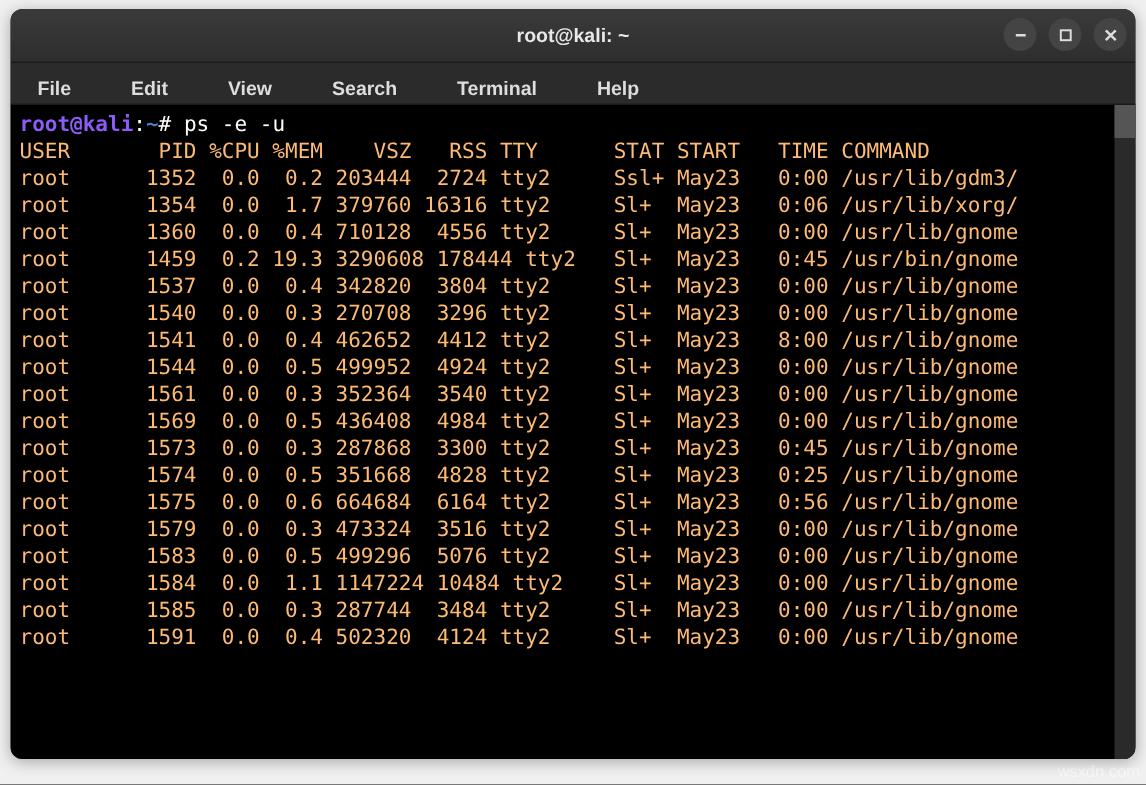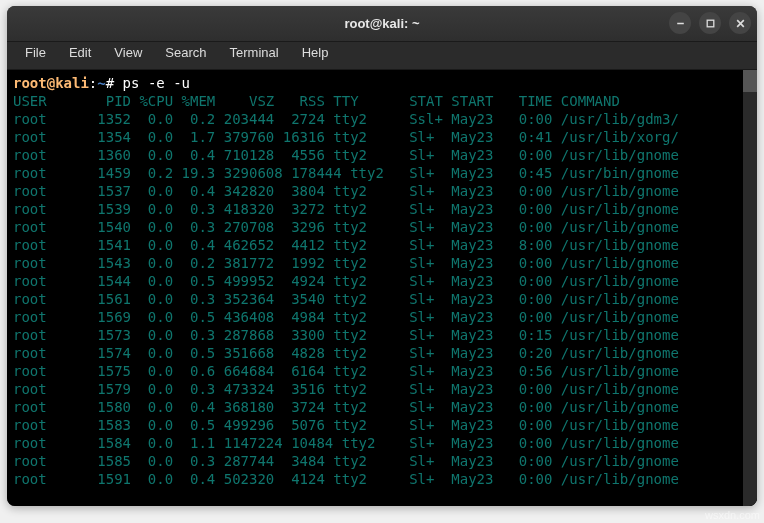--- a/index.html
+++ b/index.html
@@ -51,24 +51,25 @@
       justify-content: center;
       color: #ddd;
       font-size: 11px;
       cursor: pointer;
     }
     .wc svg { width: 11px; height: 11px; }
     .menubar {
       height: 28px;
       background: #2b2b2b;
       display: flex;
-      align-items: flex-start;
+      align-items: flex-end;
       padding: 0 8px;
-      gap: 3px;
+      gap: 20px;
       border-bottom: 1px solid #1a1a1a;
+      font-weight: bold;
     }
     .menu-item {
       color: #ddd;
       font-size: 13px;
       padding: 3px 10px;
       cursor: pointer;
     }
     .terminal {
       background: #000;
       height: calc(100% - 64px);
@@ -91,26 +92,26 @@
       width: 100%;
       height: 5%;
       background: #555;
       position: absolute;
       top: 0;
     }
     .prompt-line {
       white-space: pre;
       color: #fff;
     }
-    .prompt-user { color: #fdba74; font-weight: bold; }
+    .prompt-user { color: #8b5cf6; font-weight: bold; }
     .prompt-sep { color: #fff; }
     .prompt-path { color: #4a7fc4; font-weight: bold; }
     .header-line, .row-line {
       white-space: pre;
-      color: #0f766e;
+      color: #fdba74;
     }
     .watermark {
       position: absolute;
       bottom: 2px;
       right: 4px;
       font-size: 11px;
       color: rgba(255,255,255,0.5);
       font-family: sans-serif;
     }
   </style>
@@ -147,36 +148,33 @@
     <span class="menu-item">Search</span>
     <span class="menu-item">Terminal</span>
     <span class="menu-item">Help</span>
   </div>
 
   <div class="terminal">
     <div class="prompt-line"><span class="prompt-user">root@kali</span><span class="prompt-sep">:</span><span class="prompt-path">~</span><span class="prompt-sep"># </span><span>ps -e -u</span></div>
     <div class="header-line">USER       PID %CPU %MEM    VSZ   RSS TTY      STAT START   TIME COMMAND</div>
     <div id="rows">
         <div class="row-line">root      1352  0.0  0.2 203444  2724 tty2     Ssl+ May23   0:00 /usr/lib/gdm3/</div>
-        <div class="row-line">root      1354  0.0  1.7 379760 16316 tty2     Sl+  May23   0:41 /usr/lib/xorg/</div>
+        <div class="row-line">root      1354  0.0  1.7 379760 16316 tty2     Sl+  May23   0:06 /usr/lib/xorg/</div>
         <div class="row-line">root      1360  0.0  0.4 710128  4556 tty2     Sl+  May23   0:00 /usr/lib/gnome</div>
         <div class="row-line">root      1459  0.2 19.3 3290608 178444 tty2   Sl+  May23   0:45 /usr/bin/gnome</div>
         <div class="row-line">root      1537  0.0  0.4 342820  3804 tty2     Sl+  May23   0:00 /usr/lib/gnome</div>
-        <div class="row-line">root      1539  0.0  0.3 418320  3272 tty2     Sl+  May23   0:00 /usr/lib/gnome</div>
         <div class="row-line">root      1540  0.0  0.3 270708  3296 tty2     Sl+  May23   0:00 /usr/lib/gnome</div>
         <div class="row-line">root      1541  0.0  0.4 462652  4412 tty2     Sl+  May23   8:00 /usr/lib/gnome</div>
-        <div class="row-line">root      1543  0.0  0.2 381772  1992 tty2     Sl+  May23   0:00 /usr/lib/gnome</div>
         <div class="row-line">root      1544  0.0  0.5 499952  4924 tty2     Sl+  May23   0:00 /usr/lib/gnome</div>
         <div class="row-line">root      1561  0.0  0.3 352364  3540 tty2     Sl+  May23   0:00 /usr/lib/gnome</div>
         <div class="row-line">root      1569  0.0  0.5 436408  4984 tty2     Sl+  May23   0:00 /usr/lib/gnome</div>
-        <div class="row-line">root      1573  0.0  0.3 287868  3300 tty2     Sl+  May23   0:15 /usr/lib/gnome</div>
-        <div class="row-line">root      1574  0.0  0.5 351668  4828 tty2     Sl+  May23   0:20 /usr/lib/gnome</div>
+        <div class="row-line">root      1573  0.0  0.3 287868  3300 tty2     Sl+  May23   0:45 /usr/lib/gnome</div>
+        <div class="row-line">root      1574  0.0  0.5 351668  4828 tty2     Sl+  May23   0:25 /usr/lib/gnome</div>
         <div class="row-line">root      1575  0.0  0.6 664684  6164 tty2     Sl+  May23   0:56 /usr/lib/gnome</div>
         <div class="row-line">root      1579  0.0  0.3 473324  3516 tty2     Sl+  May23   0:00 /usr/lib/gnome</div>
-        <div class="row-line">root      1580  0.0  0.4 368180  3724 tty2     Sl+  May23   0:00 /usr/lib/gnome</div>
         <div class="row-line">root      1583  0.0  0.5 499296  5076 tty2     Sl+  May23   0:00 /usr/lib/gnome</div>
         <div class="row-line">root      1584  0.0  1.1 1147224 10484 tty2    Sl+  May23   0:00 /usr/lib/gnome</div>
         <div class="row-line">root      1585  0.0  0.3 287744  3484 tty2     Sl+  May23   0:00 /usr/lib/gnome</div>
         <div class="row-line">root      1591  0.0  0.4 502320  4124 tty2     Sl+  May23   0:00 /usr/lib/gnome</div>
       </div>
     <div class="scrollbar">
       <div class="scrollbar-thumb"></div>
     </div>
   </div>
 </div>

